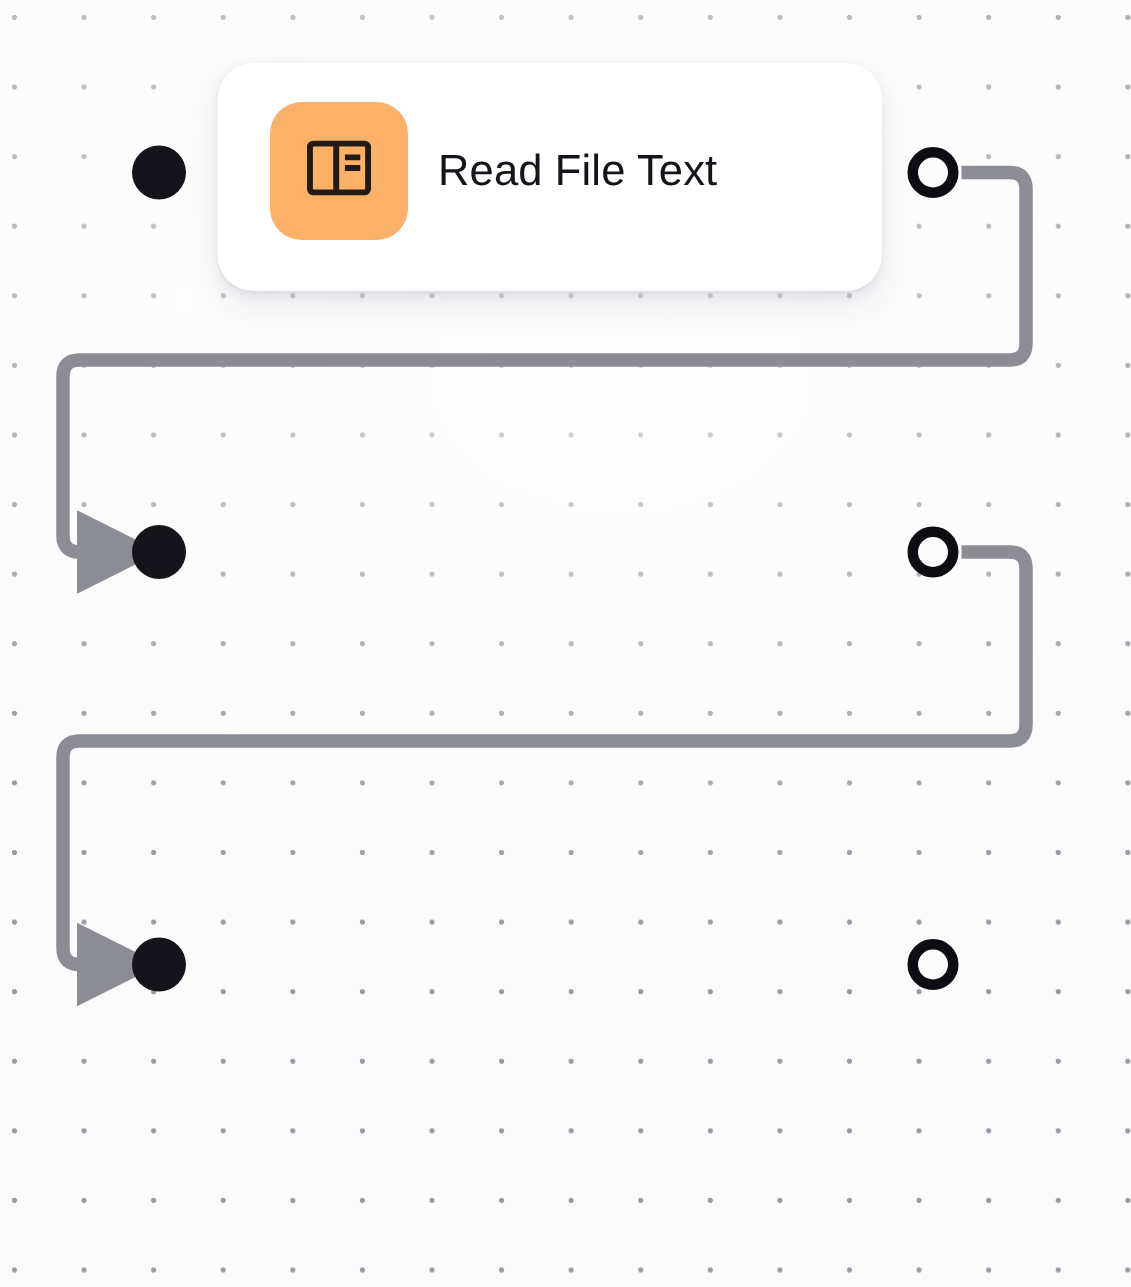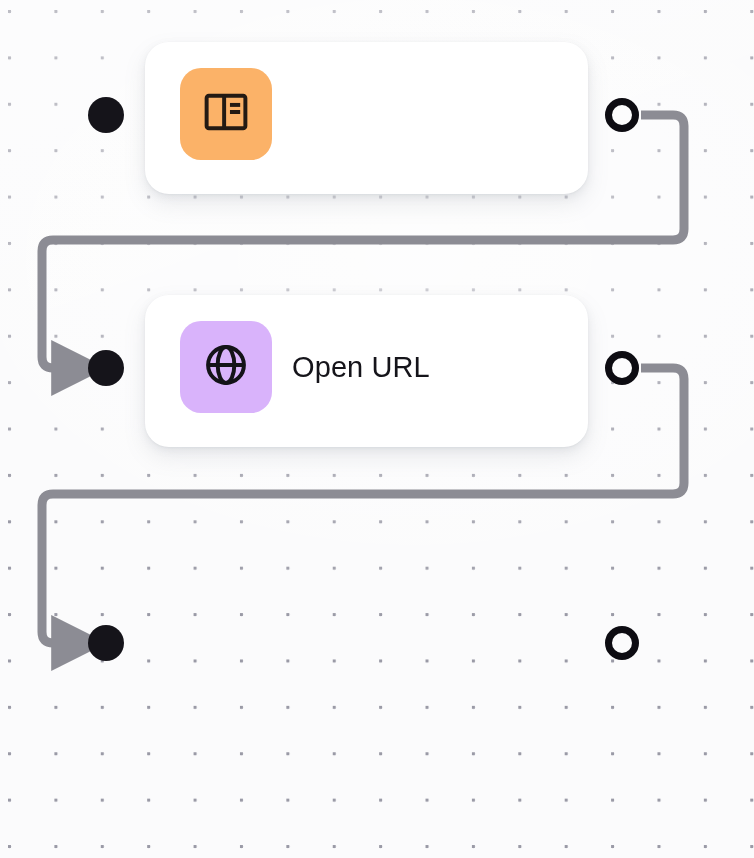--- a/index.html
+++ b/index.html
@@ -107,37 +107,26 @@
     <div class="node-icon-tile" style="background:#fbb268;">
       <span>
         <svg width="50" height="50" viewBox="0 0 24 24" xmlns="http://www.w3.org/2000/svg">
           <rect x="2.7" y="4.2" width="18.6" height="15.6" rx="1.1" fill="none" stroke="#231a13" stroke-width="1.9"></rect>
           <line x1="11.1" y1="4.2" x2="11.1" y2="19.8" stroke="#231a13" stroke-width="1.9"></line>
           <line x1="13.9" y1="8.6" x2="18.8" y2="8.6" stroke="#231a13" stroke-width="1.9"></line>
           <line x1="13.9" y1="12.0" x2="18.8" y2="12.0" stroke="#231a13" stroke-width="1.9"></line>
         </svg>
       </span>
     </div>
+    <div class="node-label">Read File Text</div>
   </div>
 
   <div class="port port-in" style="left:88px; top:97px;"></div>
   <div class="port port-out" style="left:605px; top:98px;"></div>
 
-  <div class="node" style="left:145px; top:295px; width:443px; height:152px;">
-    <div class="node-icon-tile" style="background:#d9b3fb;">
-      <span>
-        <svg width="50" height="50" viewBox="0 0 24 24" xmlns="http://www.w3.org/2000/svg">
-          <circle cx="12" cy="12" r="8.6" fill="none" stroke="#141318" stroke-width="1.9"></circle>
-          <line x1="3.4" y1="12" x2="20.6" y2="12" stroke="#141318" stroke-width="1.9"></line>
-          <ellipse cx="12" cy="12" rx="4.0" ry="8.6" fill="none" stroke="#141318" stroke-width="1.9"></ellipse>
-        </svg>
-      </span>
-    </div>
-    <div class="node-label">Open URL</div>
-  </div>
 
   <div class="port port-in" style="left:88px; top:350px;"></div>
   <div class="port port-out" style="left:605px; top:351px;"></div>
 
 
   <div class="port port-in" style="left:88px; top:625px;"></div>
   <div class="port port-out" style="left:605px; top:626px;"></div>
 
   <div class="sheen"></div>
 </div>

